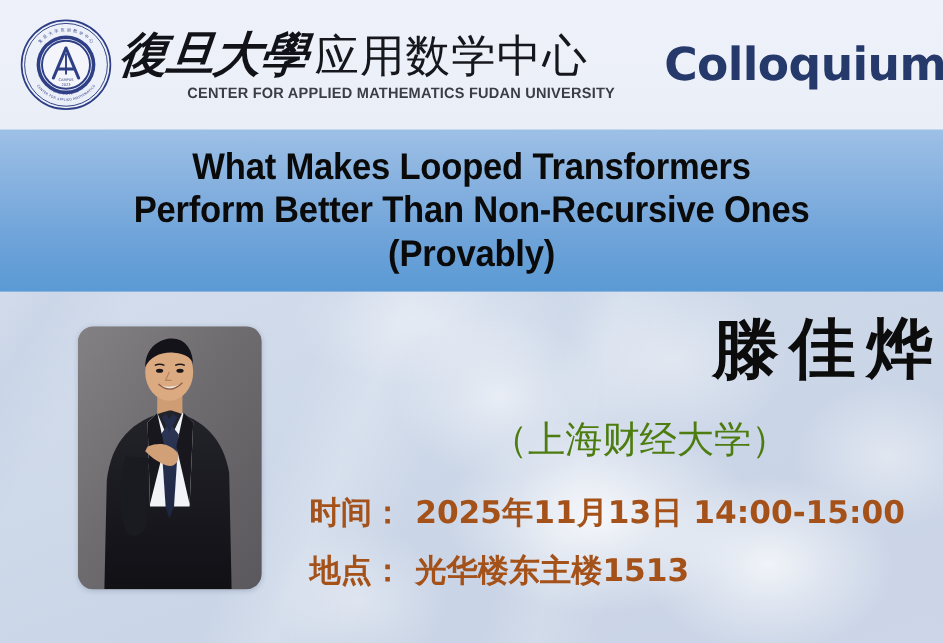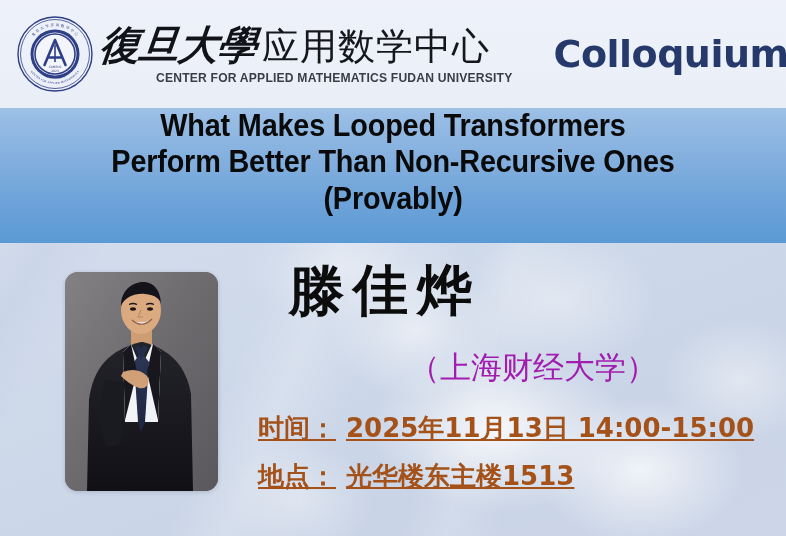--- a/index.html
+++ b/index.html
@@ -122,21 +122,21 @@
   }
 
   
   .title-band {
     position: absolute;
     left: 0; top: 108px;
     width: 786px;
     height: 135px;
     background: linear-gradient(180deg, #9dc0e6 0%, #86b1df 34%, #6ea3d9 68%, #5a9ad4 100%);
     display: flex;
-    align-items: flex-start;
+    align-items: center;
     justify-content: center;
   }
   .title-text {
     font-family: "Liberation Sans", "DejaVu Sans", sans-serif;
     font-size: 31px;
     font-weight: 700;
     color: #0a0a0a;
     text-align: center;
     line-height: 1.17;
     width: 760px;
@@ -158,51 +158,50 @@
     box-shadow: 0 1px 4px rgba(90,105,130,0.30);
   }
   .portrait svg { display: block; }
 
   
   .speaker-name {
     position: absolute;
     left: 280px;
     top: 262px;
     width: 506px;
-    text-align: left;
+    text-align: right;
     font-family: "DejaVu Serif", "Liberation Serif", serif;
     font-size: 55px;
     font-weight: 700;
     color: #0c0c0c;
     letter-spacing: 9px;
     text-indent: 9px;
     line-height: 1;
   }
   .speaker-affil {
     position: absolute;
     left: 280px;
     top: 352px;
     width: 506px;
     text-align: center;
     font-family: "DejaVu Sans", "Liberation Sans", sans-serif;
     font-size: 31px;
     font-weight: 400;
-    color: #a21caf;
+    color: #4d7c0f;
     line-height: 1;
   }
 
   
   .info {
     position: absolute;
     left: 258px;
     top: 415px;
     font-family: "DejaVu Sans", "Liberation Sans", sans-serif;
     color: #a4521a;
     font-weight: 700;
-    text-decoration: underline;
   }
   .info-line {
     font-size: 26px;
     line-height: 1;
     margin-bottom: 22px;
     white-space: nowrap;
     letter-spacing: 0px;
   }
   .info-line:last-child { margin-bottom: 0; margin-top: 20px; }
   .info-line .lab { letter-spacing: 0px; }

